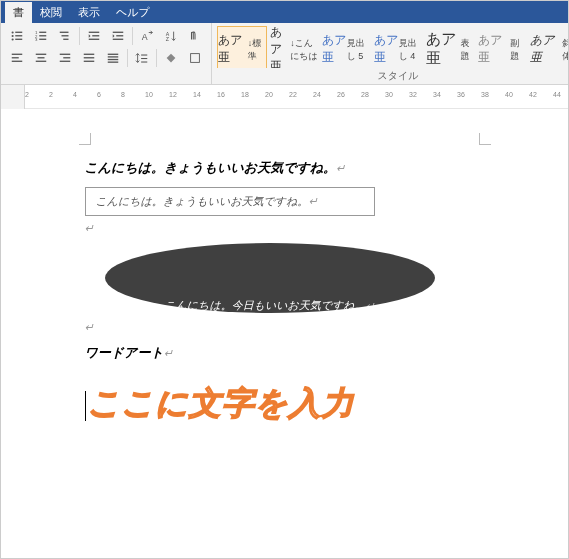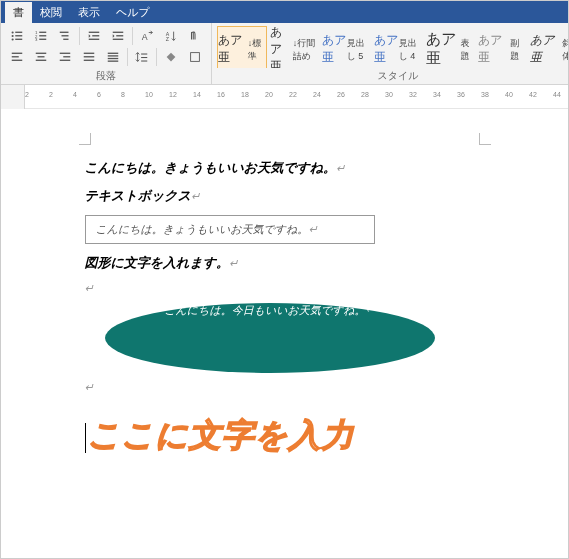--- a/index.html
+++ b/index.html
@@ -37,21 +37,21 @@
 .page { background: #fff; margin: 0 auto; width: 480px; padding: 30px 40px 0 40px; position: relative; }
 .crop { position: absolute; width: 12px; height: 12px; border-color: #bbb; }
 .crop.tl { top: 24px; left: 34px; border-left: 1px solid #bbb; border-top: 1px solid #bbb; transform: rotate(180deg); }
 .crop.tr { top: 24px; right: 34px; border-right: 1px solid #bbb; border-top: 1px solid #bbb; transform: rotate(180deg); }
 
 .para { font-size: 13px; font-weight: bold; color: #000; margin: 10px 0; font-family: "MS Gothic", "Yu Gothic", sans-serif; }
 .ret { color: #999; font-size: 11px; font-weight: normal; }
 
 .textbox { border: 1px solid #999; padding: 6px 10px; font-size: 11px; color: #555; width: 290px; margin: 6px 0; }
 
-.shape-ellipse { width: 330px; height: 70px; background: #0f766e; border-radius: 50%; display: flex; align-items: flex-start; justify-content: center; color: #fff; font-size: 11px; margin: 8px 0 8px 20px; }
+.shape-ellipse { width: 330px; height: 70px; background: #404040; border-radius: 50%; display: flex; align-items: flex-end; justify-content: center; color: #fff; font-size: 11px; margin: 8px 0 8px 20px; }
 
 .wordart { font-size: 32px; font-weight: bold; color: #fbe5d6; -webkit-text-stroke: 1.5px #ed7d31; letter-spacing: 1px; font-family: "Yu Gothic", sans-serif; margin-top: 20px; }
 .cursor { display: inline-block; width: 1px; height: 30px; background: #000; vertical-align: middle; margin-right: 2px; }
 
 svg { width: 14px; height: 14px; }
 </style>
 </head>
 <body>
 
 <div class="menubar">
@@ -180,32 +180,31 @@
           <svg viewBox="0 0 16 16">
             <path d="M3 8 L8 3 L13 8 L8 13 Z" fill="#888"></path>
           </svg>
         </div>
       <div class="iconbtn">
           <svg viewBox="0 0 16 16">
             <rect x="3" y="3" width="10" height="10" fill="none" stroke="#555"></rect>
           </svg>
         </div>
     </div>
-    <div class="group-label">段落</div>
   </div>
 
   <div class="group" style="flex:1">
     <div class="styles">
       <div class="style-item sel">
           <div class="style-sample">あア亜</div>
           <div>↓標準</div>
         </div>
       <div class="style-item">
           <div class="style-sample">あア亜</div>
-          <div>↓行間詰め</div>
+          <div>↓こんにちは</div>
         </div>
       <div class="style-item">
           <div class="style-sample blue">あア亜</div>
           <div>見出し 5</div>
         </div>
       <div class="style-item">
           <div class="style-sample blue">あア亜</div>
           <div>見出し 4</div>
         </div>
       <div class="style-item">
@@ -255,26 +254,25 @@
 </div>
 
 <div class="docarea">
   <div class="page">
     <div class="crop tl"></div>
     <div class="crop tr"></div>
 
     <div style="height:10px"></div>
     <p class="para"><span>こんにちは。きょうもいいお天気ですね。</span><span class="ret">↵</span></p>
 
-    <p class="para"><span>テキストボックス</span><span class="ret">↵</span></p>
     <div class="textbox"><span>こんにちは。きょうもいいお天気ですね。</span><span class="ret">↵</span></div>
 
-    <p class="para"><span>図形に文字を入れます。</span><span class="ret">↵</span></p>
     <span class="ret">↵</span>
     <div class="shape-ellipse">
         <span>こんにちは。今日もいいお天気ですね。</span>
         <span style="opacity:.6">↵</span>
       </div>
     <span class="ret">↵</span>
 
+    <p class="para"><span>ワードアート</span><span class="ret">↵</span></p>
     <div class="wordart"><span class="cursor"></span><span>ここに文字を入力</span></div>
   </div>
 </div>
 
 </body></html>

